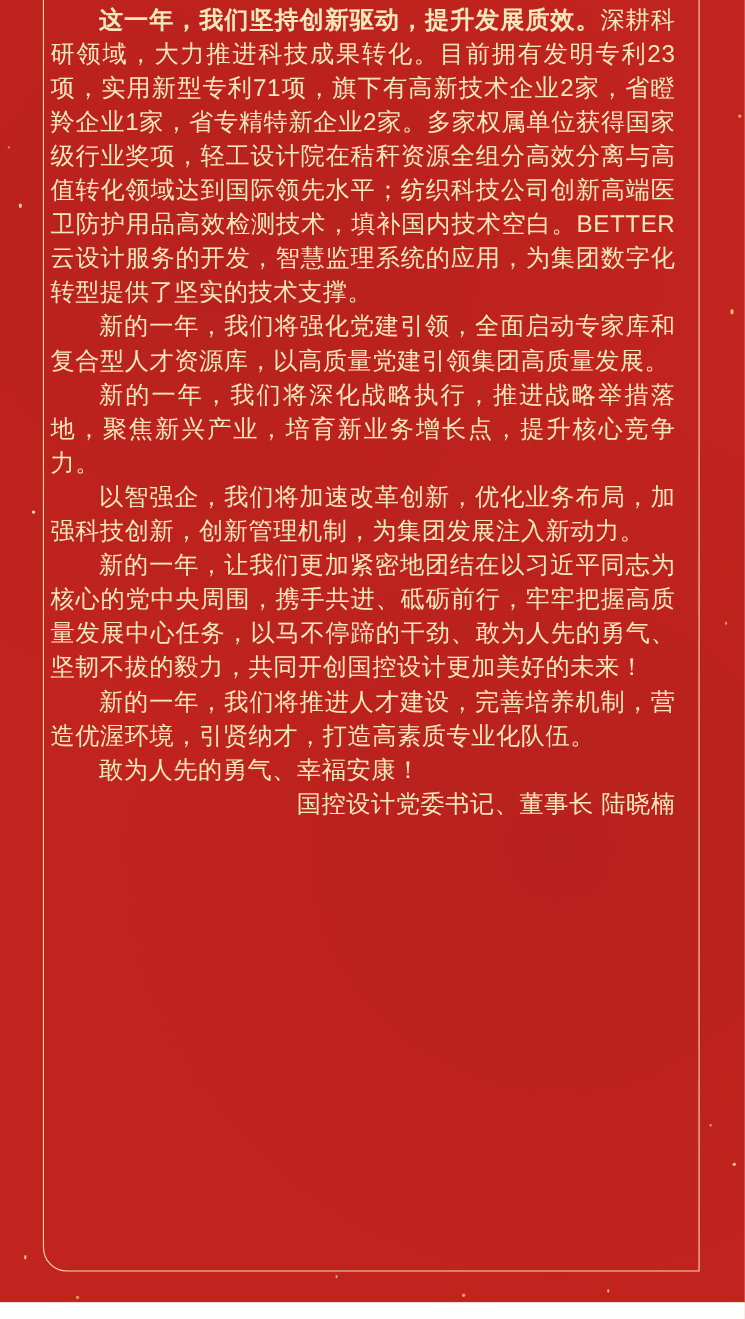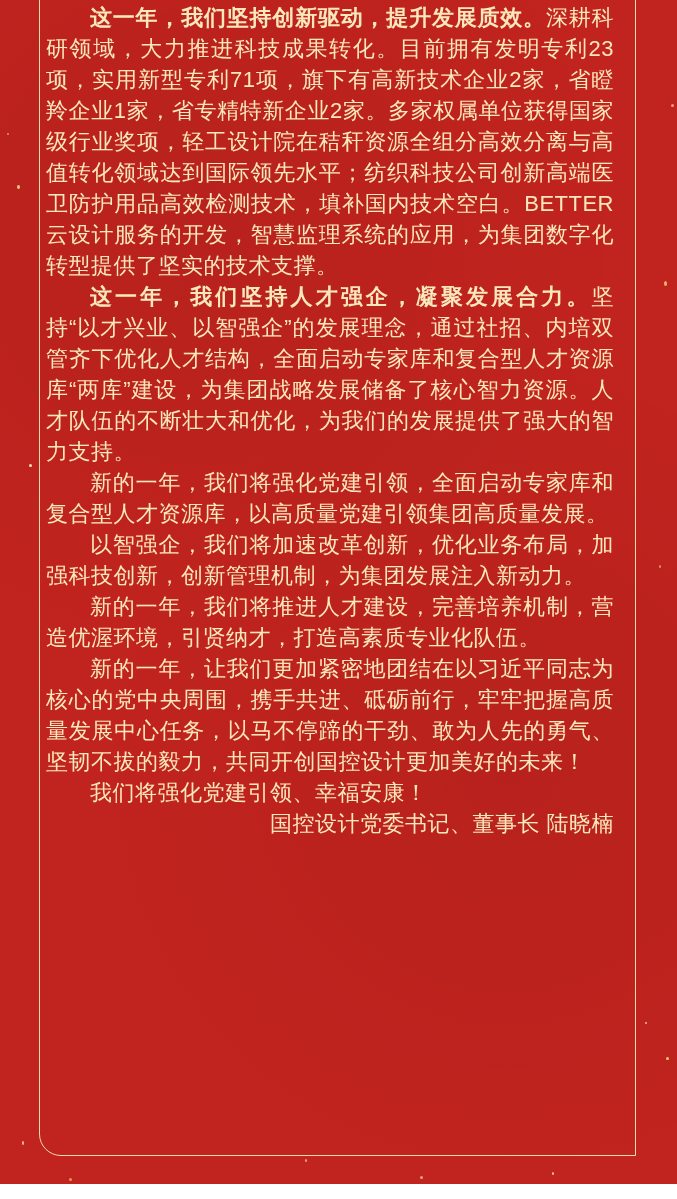--- a/index.html
+++ b/index.html
@@ -73,25 +73,25 @@
   <span class="speck" style="left:22px;top:1141px;width:2px;height:4px;background:#ecc97c;"></span>
   <span class="speck" style="left:69px;top:1178px;width:3px;height:3px;background:#e9b964;opacity:.8;"></span>
 
   <span class="speck" style="left:305px;top:1159px;width:2px;height:3px;background:#f6e4ae;opacity:.7;"></span>
   <span class="speck" style="left:420px;top:1176px;width:3px;height:3px;background:#ecc97c;opacity:.8;"></span>
   <span class="speck" style="left:552px;top:1172px;width:2px;height:3px;background:#e9c87a;"></span>
 
   <div class="content">
     <div id="paragraphs">
         <p class="para"><span class="lead">这一年，我们坚持创新驱动，提升发展质效。</span>深耕科研领域，大力推进科技成果转化。目前拥有发明专利23项，实用新型专利71项，旗下有高新技术企业2家，省瞪羚企业1家，省专精特新企业2家。多家权属单位获得国家级行业奖项，轻工设计院在秸秆资源全组分高效分离与高值转化领域达到国际领先水平；纺织科技公司创新高端医卫防护用品高效检测技术，填补国内技术空白。BETTER云设计服务的开发，智慧监理系统的应用，为集团数字化转型提供了坚实的技术支撑。</p>
-        <p class="para"><span class="lead">这一年，我们坚持人才强企，凝聚发展合力。</span>坚持“以才兴业、以智强企”的发展理念，通过社招、内培双管齐下优化人才结构，全面启动专家库和复合型人才资源库“两库”建设，为集团战略发展储备了核心智力资源。人才队伍的不断壮大和优化，为我们的发展提供了强大的智力支持。</p>
         <p class="para">新的一年，我们将强化党建引领，全面启动专家库和复合型人才资源库，以高质量党建引领集团高质量发展。</p>
+        <p class="para">新的一年，我们将深化战略执行，推进战略举措落地，聚焦新兴产业，培育新业务增长点，提升核心竞争力。</p>
         <p class="para">以智强企，我们将加速改革创新，优化业务布局，加强科技创新，创新管理机制，为集团发展注入新动力。</p>
+        <p class="para">新的一年，让我们更加紧密地团结在以习近平同志为核心的党中央周围，携手共进、砥砺前行，牢牢把握高质量发展中心任务，以马不停蹄的干劲、敢为人先的勇气、坚韧不拔的毅力，共同开创国控设计更加美好的未来！</p>
         <p class="para">新的一年，我们将推进人才建设，完善培养机制，营造优渥环境，引贤纳才，打造高素质专业化队伍。</p>
-        <p class="para">新的一年，让我们更加紧密地团结在以习近平同志为核心的党中央周围，携手共进、砥砺前行，牢牢把握高质量发展中心任务，以马不停蹄的干劲、敢为人先的勇气、坚韧不拔的毅力，共同开创国控设计更加美好的未来！</p>
-        <p class="para">我们将强化党建引领、幸福安康！</p>
+        <p class="para">敢为人先的勇气、幸福安康！</p>
       </div>
     <p class="sig sig-name">国控设计党委书记、董事长 陆晓楠</p>
 
   </div>
 </div>
 
 <div class="white-strip"></div>
 
 </body></html>

